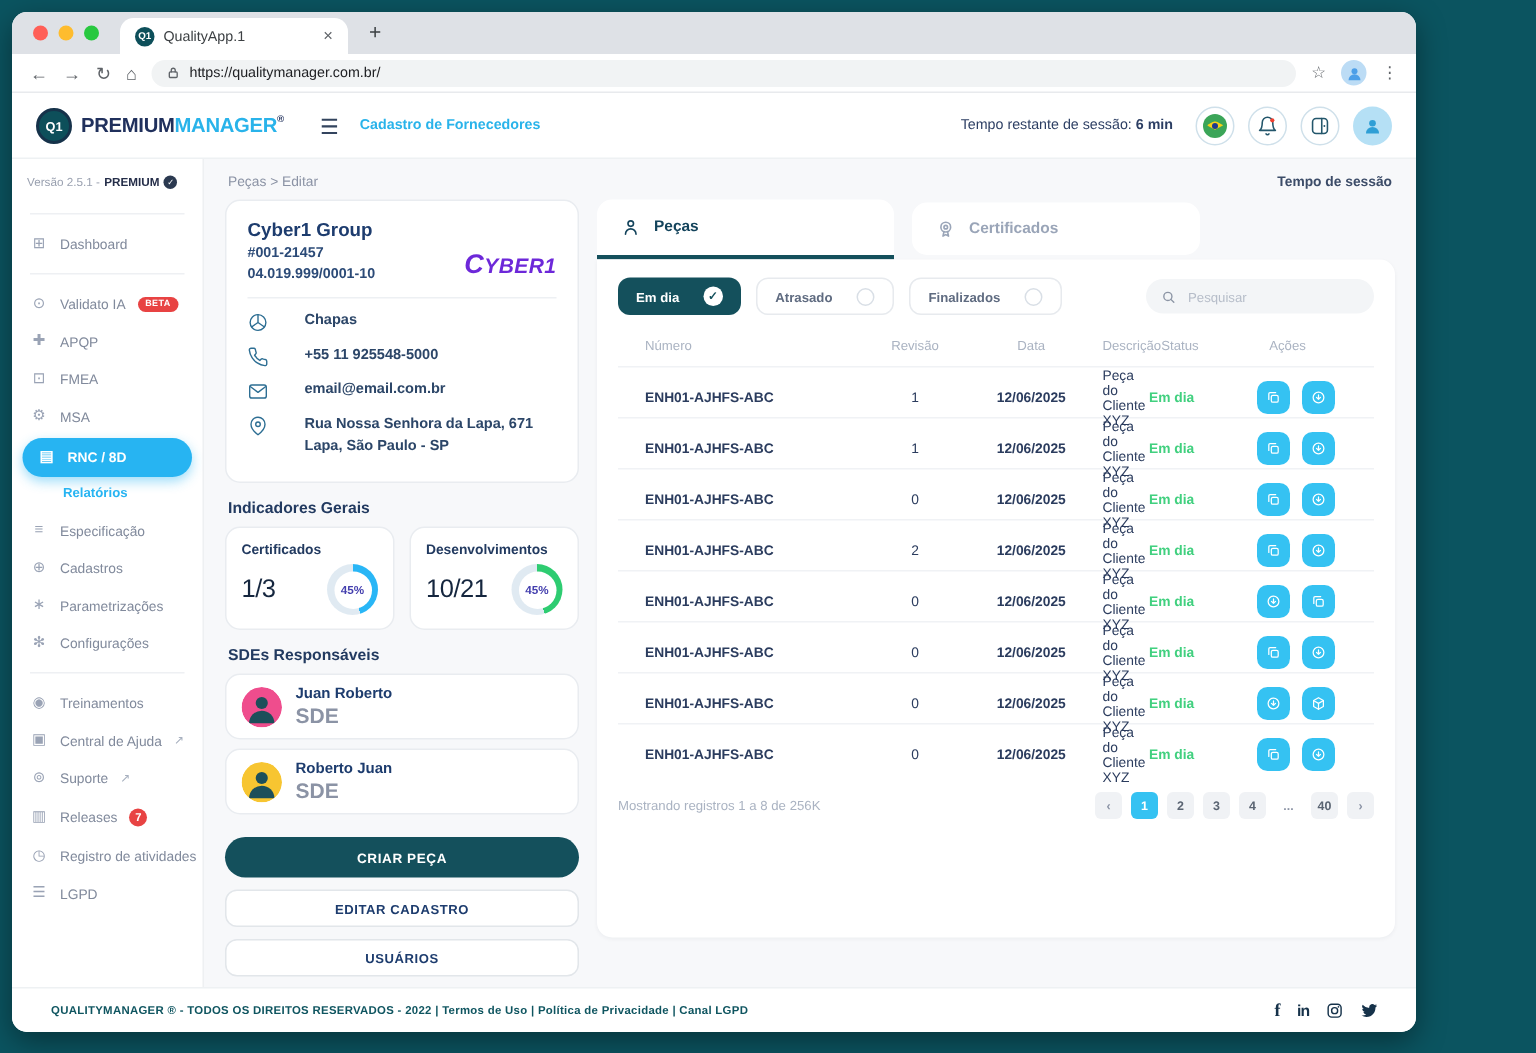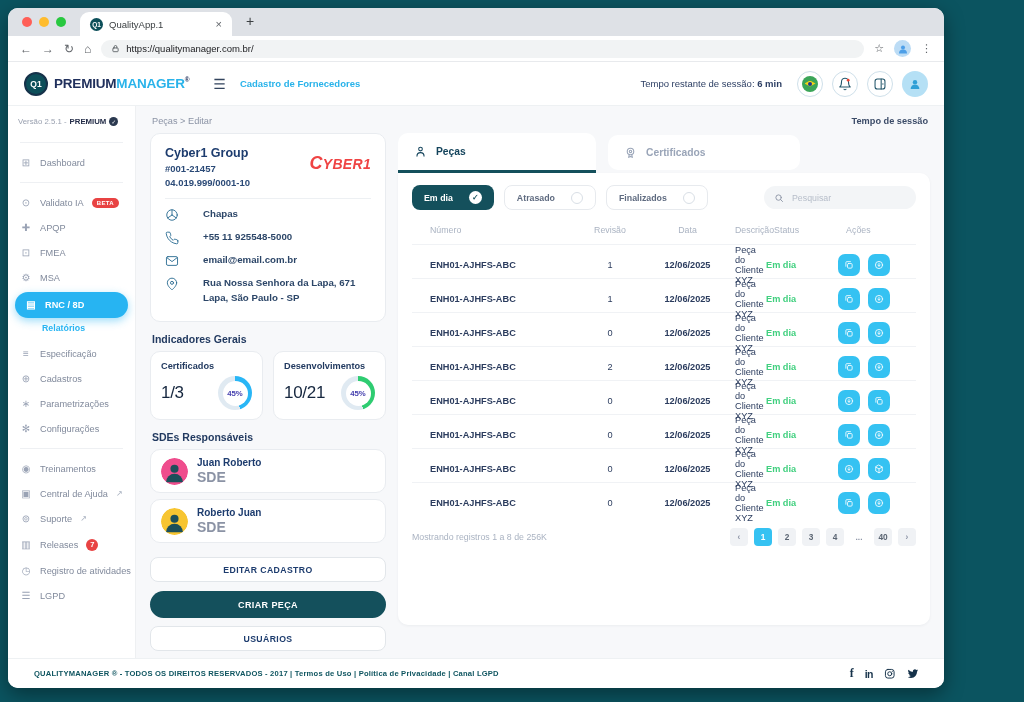--- a/index.html
+++ b/index.html
@@ -71,21 +71,21 @@
   .content-bar{display:flex;justify-content:space-between;font-size:9.2px;color:#8b93a5;padding:2px 2px 7px;flex:none}
   .session-link{color:#3c4c68;font-weight:600}
   .columns{display:flex;gap:12px;flex:1;min-height:0}
   .leftcol{width:236px;flex:none;display:flex;flex-direction:column}
   .card{background:#fff;border:1px solid #e9ecf0;border-radius:10px}
   
   .company-card{padding:12px 14px 8px}
   .company-top{display:flex;justify-content:space-between;align-items:flex-start}
   .company-name{font-size:12.5px;font-weight:800;color:#1d3c6e}
   .company-code,.company-cnpj{font-size:9.5px;font-weight:700;color:#2b4a77;margin-top:3px}
-  .cyberlogo{display:inline-block;font-style:italic;font-weight:800;color:#ef4444;font-size:14px;letter-spacing:.3px;margin-top:7px}
+  .cyberlogo{display:inline-block;font-style:italic;font-weight:800;color:#6d28d9;font-size:14px;letter-spacing:.3px;margin-top:20px}
   .cyberlogo::first-letter{font-size:18px}
   .company-div{height:1px;background:#edf0f3;margin:10px 0 6px}
   .contact-row{display:flex;gap:24px;margin:8px 0;align-items:flex-start}
   .contact-icon svg{width:14px;height:14px;color:#2d6e93;display:block;margin-top:1px}
   .contact-lines{font-size:9.7px;color:#2c4668;line-height:1.5;font-weight:600}
   .section-title{font-size:10.5px;font-weight:800;color:#223a60;margin:11px 2px 6px;flex:none}
   .ind-row{display:flex;gap:10px;flex:none}
   .ind-card{flex:1;padding:9px 10px;display:flex;flex-direction:column;gap:5px}
   .ind-label{font-size:9.2px;font-weight:700;color:#223a60}
   .ind-bottom{display:flex;align-items:center;justify-content:space-between}
@@ -428,22 +428,22 @@
                     <path d="M4.5 21.5a7.5 7.5 0 0 1 15 0z" fill="#1c4f5a"></path>
                   </svg>
                 </span>
                 <div>
                   <div class="sde-name">Roberto Juan</div>
                   <div class="sde-role">SDE</div>
                 </div>
               </div>
             </div>
 
+          <div class="btn btn-primary">CRIAR PEÇA</div>
           <div class="btn btn-outline">EDITAR CADASTRO</div>
-          <div class="btn btn-primary">CRIAR PEÇA</div>
           <div class="btn btn-outline">USUÁRIOS</div>
         </div>
 
         <div class="rightcol">
           <div class="tabs-row" id="tabs">
               <div class="tab-card active">
                 <span class="tab-ico">
                   <svg viewBox="0 0 24 24" fill="none" stroke="currentColor" stroke-width="2" stroke-linecap="round" stroke-linejoin="round">
                     <circle cx="12" cy="7.5" r="3.4"></circle>
                     <path d="M5.5 20.5a6.5 6.5 0 0 1 13 0"></path>
@@ -675,21 +675,21 @@
                   <button class="pg nav">›</button>
                 </div>
             </div>
           </div>
         </div>
       </div>
     </div>
   </div>
 
   <div class="footer">
-    <div class="foot-text" id="footer-text"><span>QUALITYMANAGER ® - TODOS OS DIREITOS RESERVADOS - 2017</span><span> | </span><span class="foot-link">Termos de Uso</span><span> | </span><span class="foot-link">Política de Privacidade</span><span> | </span><span class="foot-link">Canal LGPD</span></div>
+    <div class="foot-text" id="footer-text"><span>QUALITYMANAGER ® - TODOS OS DIREITOS RESERVADOS - 2022</span><span> | </span><span class="foot-link">Termos de Uso</span><span> | </span><span class="foot-link">Política de Privacidade</span><span> | </span><span class="foot-link">Canal LGPD</span></div>
     <div class="socials" id="socials">
         <span class="soc soc-f">f</span>
         <span class="soc soc-in">in</span>
         <span class="soc">
           <svg viewBox="0 0 24 24" fill="none" stroke="currentColor" stroke-width="2" stroke-linecap="round" stroke-linejoin="round">
             <rect x="3" y="3" width="18" height="18" rx="5"></rect>
             <circle cx="12" cy="12" r="4.2"></circle>
             <circle cx="17.3" cy="6.7" r="1.2" fill="currentColor" stroke="none"></circle>
           </svg>
         </span>

